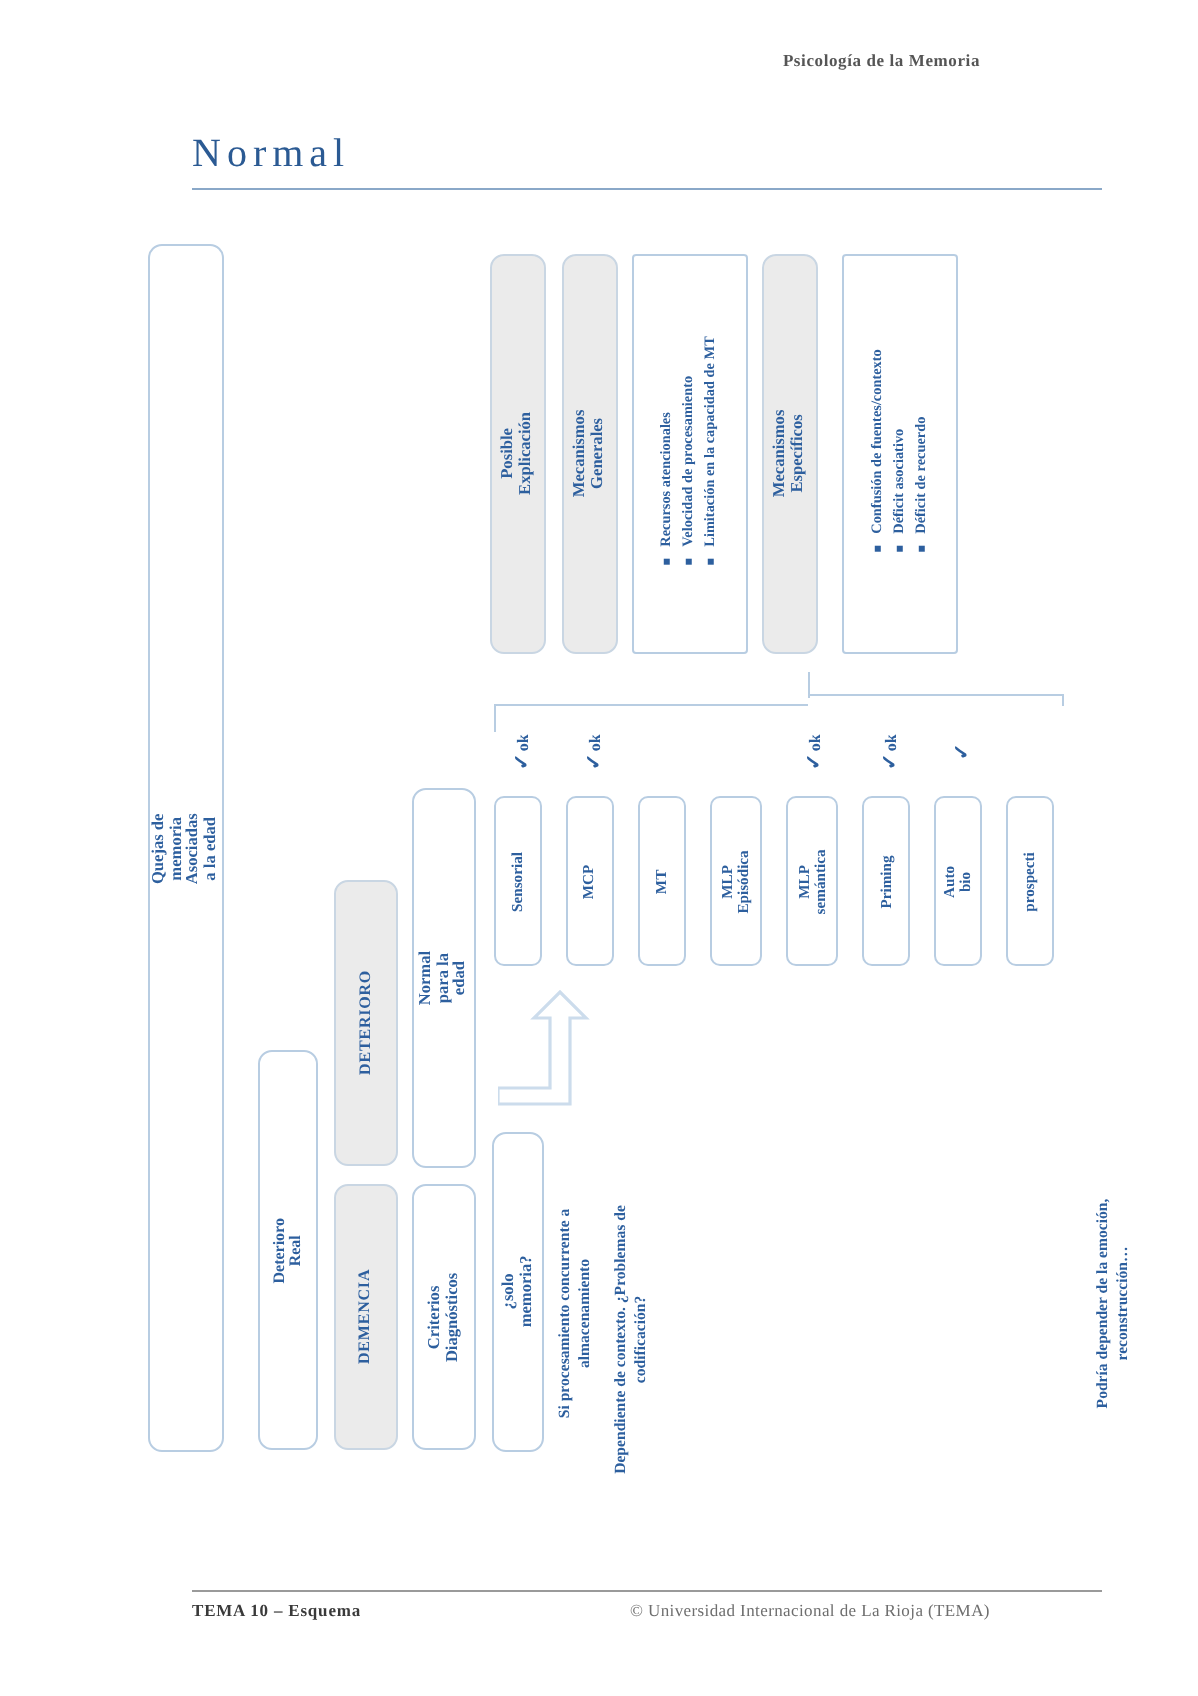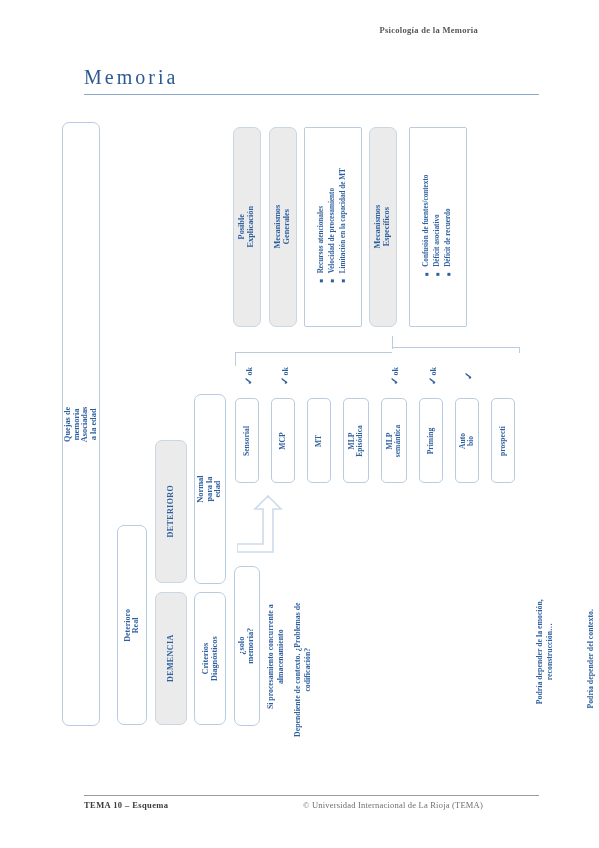--- a/index.html
+++ b/index.html
@@ -3,21 +3,21 @@
 <meta charset="utf-8">
 <style>
   html,body{margin:0;padding:0;}
   body{
     width:599px;height:848px;
     background:#ffffff;
     font-family:"Liberation Serif", serif;
     position:relative;
     overflow:hidden;
   }
-  .page{position:absolute;left:0;top:0;width:536px;height:848px;}
+  .page{position:absolute;left:12px;top:0;width:536px;height:848px;}
 
   
   .hdr-right{
     position:absolute;right:58px;top:25px;
     font-family:"Liberation Serif", serif;
     font-size:8.5px;font-weight:bold;letter-spacing:.3px;
     color:#555555;white-space:nowrap;
   }
   .title{
     position:absolute;left:84px;top:66px;
@@ -132,21 +132,21 @@
 
   
   .uparrow{position:absolute;}
 </style>
 </head>
 <body>
 
 <div class="page">
 
   <div class="hdr-right">Psicología de la Memoria</div>
-  <div class="title">Memoria</div>
+  <div class="title">Normal</div>
   <div class="title-rule"></div>
 
   <div class="box" style="left:62px;top:122px;width:38px;height:604px;">
     <div class="vtxt" style="font-size:8.3px;">
       <span>Quejas de memoria Asociadas a la edad</span>
     </div>
   </div>
 
   <div class="box" style="left:117px;top:525px;width:30px;height:200px;">
     <div class="vtxt" style="font-size:8px;">

